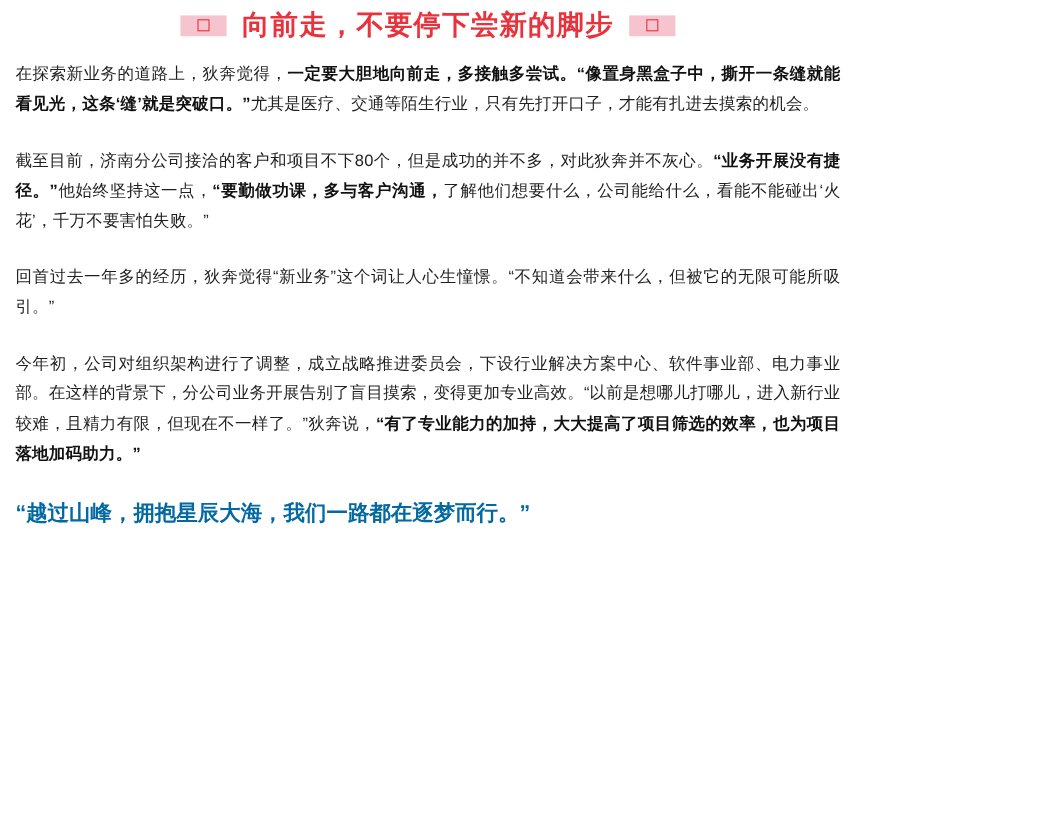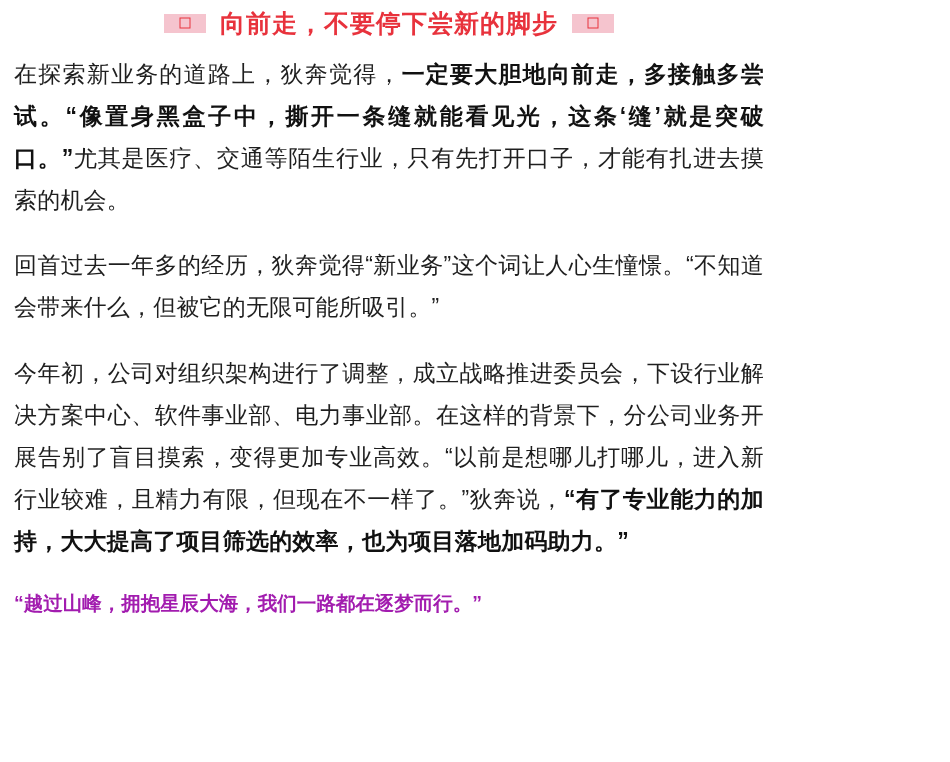--- a/index.html
+++ b/index.html
@@ -49,52 +49,53 @@
     top: 50%;
     transform: translate(-50%, -50%);
     width: 9px;
     height: 9px;
     border: 1.6px solid #e8323c;
     background: transparent;
   }
   
   p.para {
     margin: 0 0 24px 0;
-    font-size: 23px;
+    font-size: 15px;
     line-height: 1.82;
     text-align: justify;
     text-justify: inter-ideograph;
     color: #1f1f1f;
     letter-spacing: 0.2px;
   }
   p.para:last-child {
     margin-bottom: 0;
   }
   .b {
     font-weight: bold;
     color: #111111;
   }
   .final {
     font-weight: bold;
     font-size: 19.5px;
     line-height: 1.82;
-    color: #a21caf;
+    color: #0369a1;
     margin: 6px 0 0 0;
   }
 </style>
 </head>
 <body>
 
 <div class="page">
 
   <div class="heading">
     <span class="heading-marker" style="background: rgb(245, 196, 206);"></span>
     <span class="heading-title" style="color: rgb(232, 50, 60);">向前走，不要停下尝新的脚步</span>
     <span class="heading-marker" style="background: rgb(245, 196, 206);"></span>
   </div>
 
   <p class="para" id="p1"><span>在探索新业务的道路上，狄奔觉得，</span><span class="b">一定要大胆地向前走，多接触多尝试。“像置身黑盒子中，撕开一条缝就能看见光，这条‘缝’就是突破口。”</span><span>尤其是医疗、交通等陌生行业，只有先打开口子，才能有扎进去摸索的机会。</span></p>
+  <p class="para" id="p2"><span>截至目前，济南分公司接洽的客户和项目不下80个，但是成功的并不多，对此狄奔并不灰心。</span><span class="b">“业务开展没有捷径。”</span><span>他始终坚持这一点，</span><span class="b">“要勤做功课，多与客户沟通，</span><span>了解他们想要什么，公司能给什么，看能不能碰出‘火花’，千万不要害怕失败。”</span></p>
   <p class="para" id="p4"><span>回首过去一年多的经历，狄奔觉得“新业务”这个词让人心生憧憬。“不知道会带来什么，但被它的无限可能所吸引。”</span></p>
   <p class="para" id="p3"><span>今年初，公司对组织架构进行了调整，成立战略推进委员会，下设行业解决方案中心、软件事业部、电力事业部。在这样的背景下，分公司业务开展告别了盲目摸索，变得更加专业高效。“以前是想哪儿打哪儿，进入新行业较难，且精力有限，但现在不一样了。”狄奔说，</span><span class="b">“有了专业能力的加持，大大提高了项目筛选的效率，也为项目落地加码助力。”</span></p>
 
   <p class="final">“越过山峰，拥抱星辰大海，我们一路都在逐梦而行。”</p>
 
 </div>
 
 </body></html>

